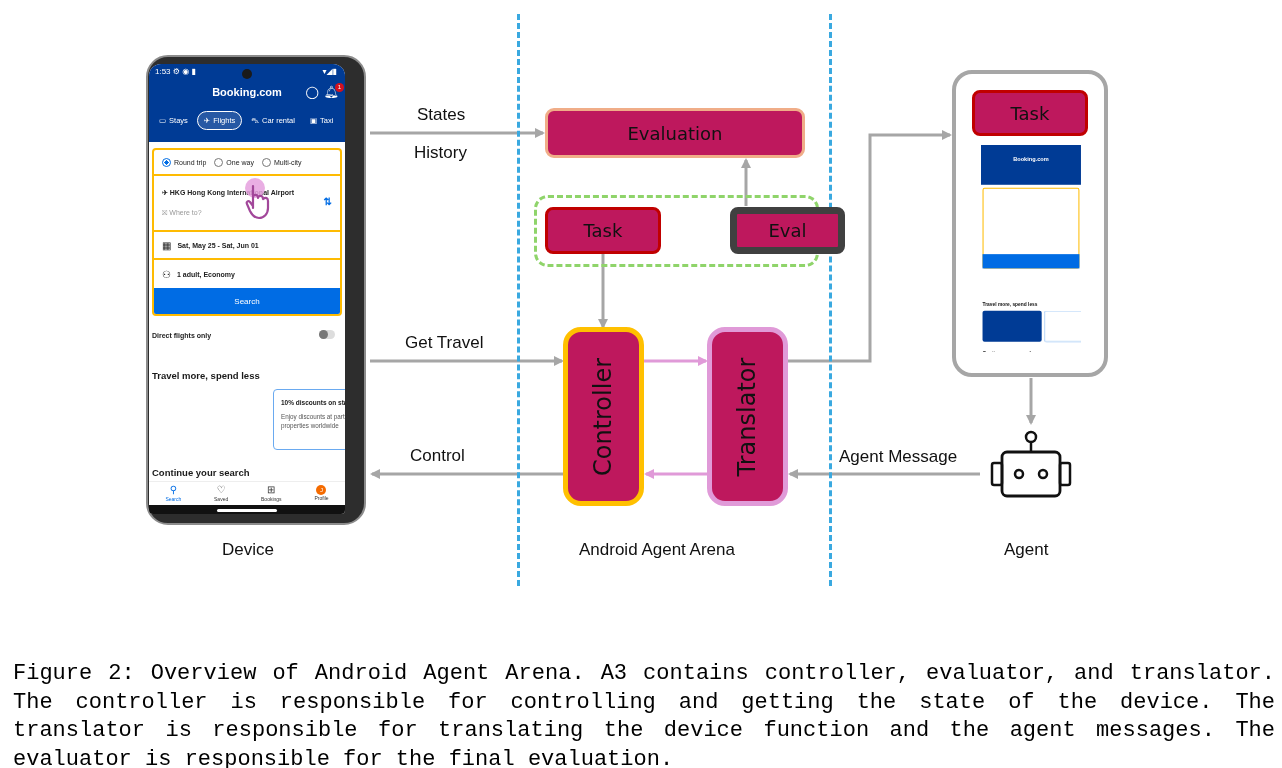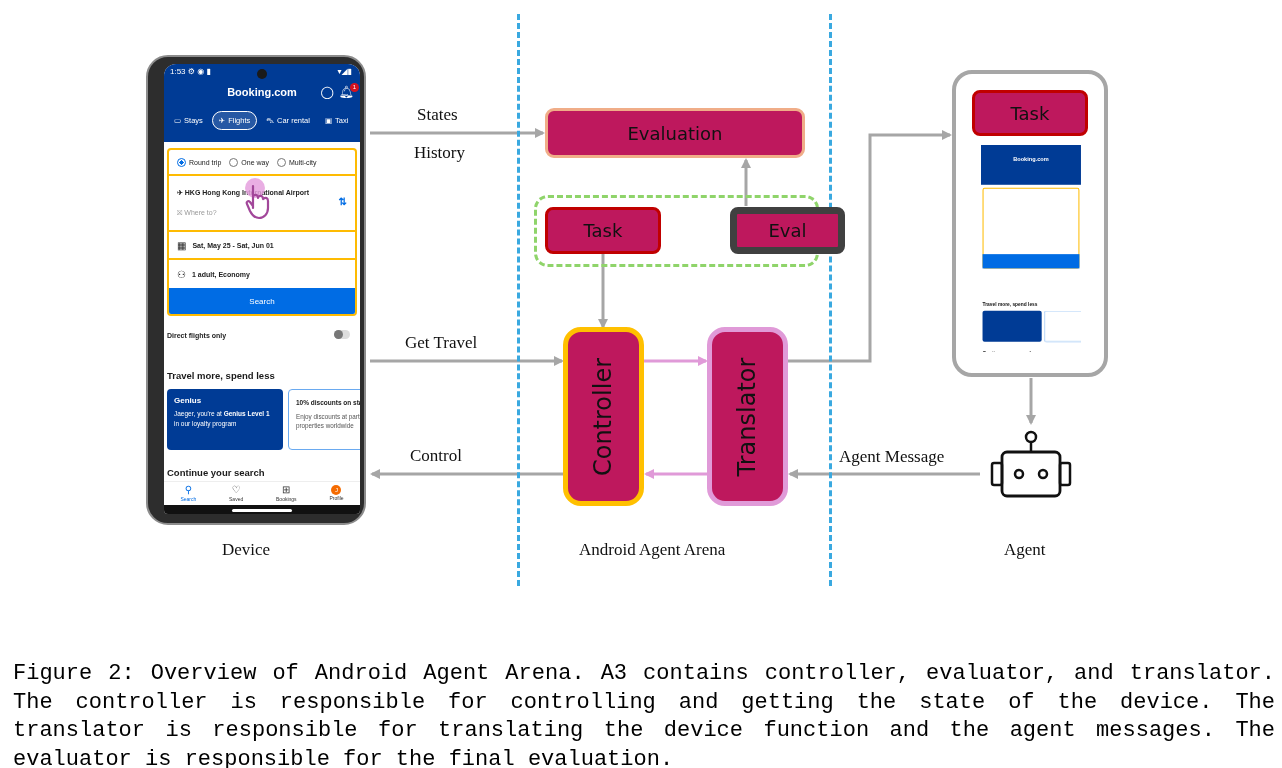--- a/index.html
+++ b/index.html
@@ -2,30 +2,30 @@
 <html><head>
 <meta charset="utf-8">
 <style>
   * { box-sizing: border-box; margin: 0; padding: 0; }
   html, body { width: 1282px; height: 768px; background: #ffffff; overflow: hidden; }
   body { position: relative; font-family: "Liberation Sans", sans-serif; color: #111; }
 
   .abs { position: absolute; }
 
   
-  .lbl { position: absolute; font-family: Liberation Serif, serif; font-size: 17px; color: #111; white-space: nowrap; }
+  .lbl { position: absolute; font-family: Liberation Sans, sans-serif; font-size: 17px; color: #111; white-space: nowrap; }
   .box { position: absolute; display: flex; align-items: center; justify-content: center;
          font-family: "DejaVu Sans", sans-serif; font-size: 18px; color: #111; background: #be185d; }
 
   .dashed-blue { position: absolute; top: 14px; width: 0; height: 572px; border-left: 3px dashed #3aa9e0; }
 
   
   .phone { position: absolute; left: 146px; top: 55px; width: 220px; height: 470px;
            border-radius: 22px; background: #2d2d2d; border: 2px solid #8c8c8c; }
-  .screen { position: absolute; left: 16px; top: 7px; width: 196px; height: 450px;
+  .screen { position: absolute; left: 1px; top: 7px; width: 196px; height: 450px;
             background: #fff; border-radius: 12px 12px 4px 4px; overflow: hidden; padding-left: 8px; }
   .screen .topbar { position: absolute; left: 0; top: 0; width: 100%; height: 78px; background: #003b95; }
   .status { position: absolute; top: 3px; left: 6px; right: 8px; font-size: 8px; color: #fff; display: flex; justify-content: space-between; }
   .camera { position: absolute; top: 5px; left: 93px; width: 10px; height: 10px; border-radius: 50%; background: #1a1a1a; }
   .brand { position: absolute; top: 22px; left: 0; width: 100%; text-align: center; color: #fff; font-weight: bold; font-size: 11px; }
   .hdr-icon { position: absolute; top: 21px; color: #fff; font-size: 12px; }
   .badge { position: absolute; top: 19px; right: 1px; width: 9px; height: 9px; border-radius: 50%; background: #d4111e; color: #fff; font-size: 6px; text-align: center; line-height: 9px; }
   .nav-tabs { position: absolute; top: 47px; left: 4px; display: flex; gap: 3px; font-size: 7.5px; color: #fff; white-space: nowrap; }
   .nav-tab { display: flex; align-items: center; gap: 3px; padding: 4px 6px; border-radius: 12px; }
   .nav-tab.active { border: 1px solid #fff; background: rgba(255,255,255,0.15); }
@@ -194,24 +194,20 @@
           <span style="font-size:10px;font-weight:normal">⚇</span>
           <span>1 adult, Economy</span>
         </div>
       <div class="search-btn">Search</div>
     </div>
 
     <div class="direct">Direct flights only</div>
     <div class="toggle"></div>
 
     <div class="travel-h">Travel more, spend less</div>
-    <div class="genius">
-      <div class="gt">Genius</div>
-      <div><span>Jaeger, you're at </span><b>Genius Level 1</b><span> in our loyalty program</span></div>
-    </div>
     <div class="disc">
       <div class="dt" style="white-space:nowrap">10% discounts on stays</div>
       <div>Enjoy discounts at participating properties worldwide</div>
     </div>
     <div class="continue">Continue your search</div>
 
     <div class="bottom-nav">
       <div class="bn active">
           <span class="ic">⚲</span>
           <span>Search</span>

